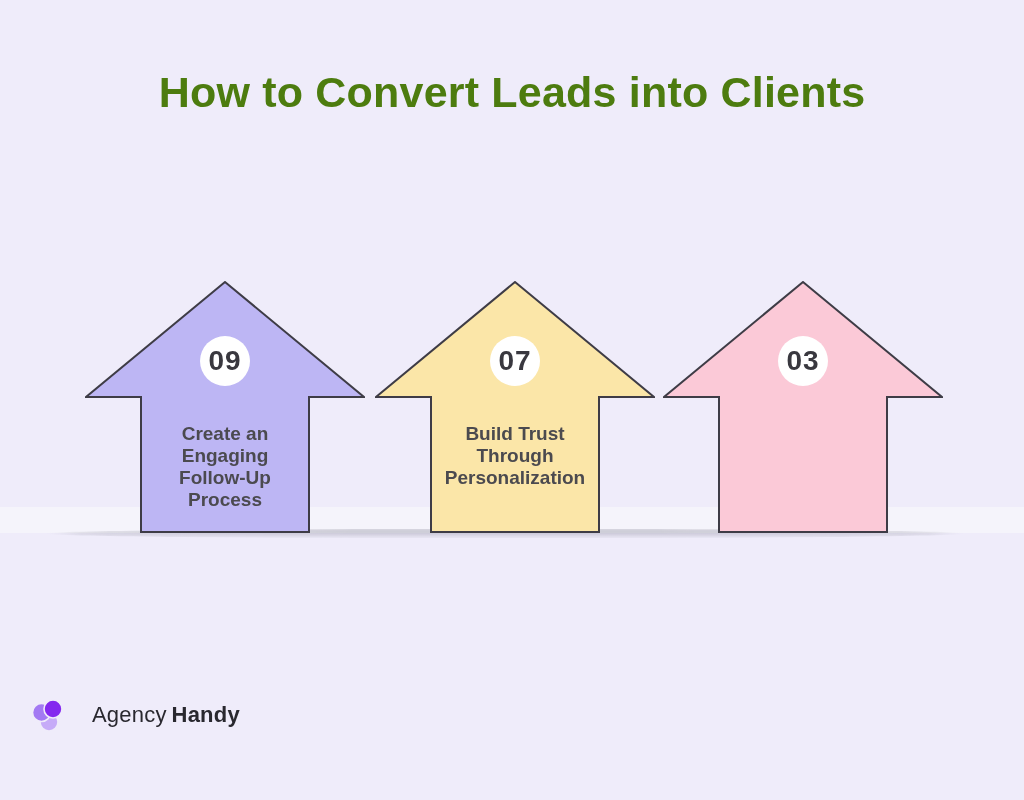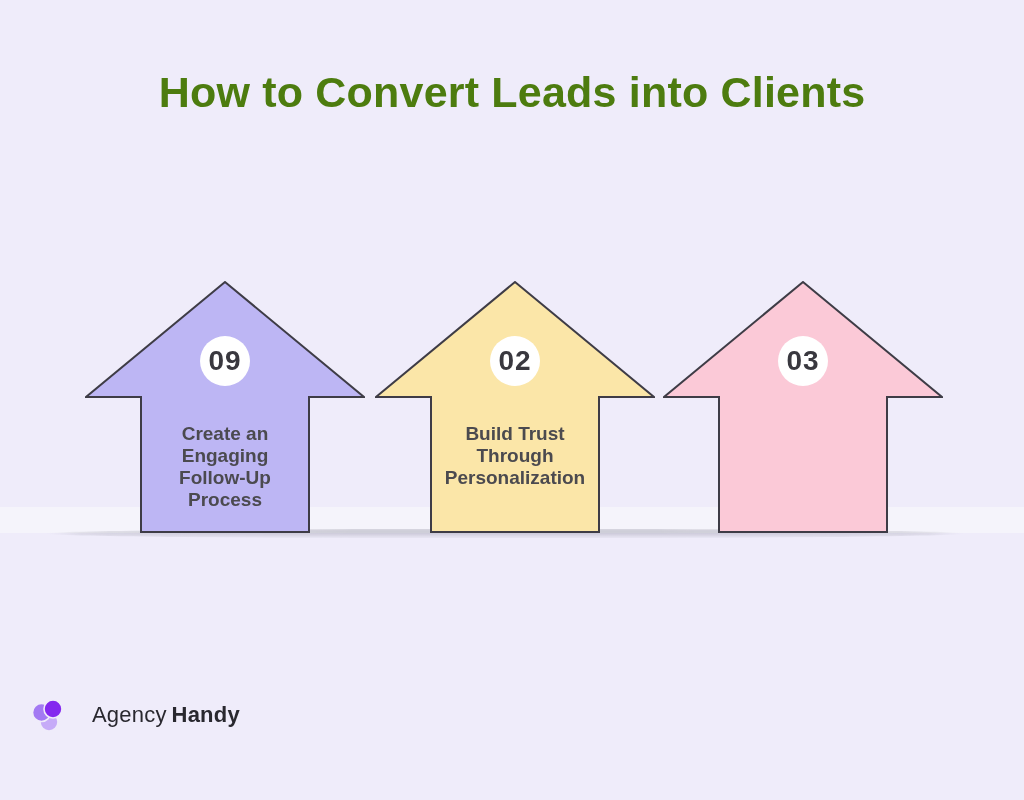--- a/index.html
+++ b/index.html
@@ -79,21 +79,21 @@
     <div class="step-label">Create an
 Engaging
 Follow-Up
 Process</div>
   </div>
 
   <div class="step step-2">
     <svg class="arrow-svg" width="280" height="252" viewBox="0 0 280 252">
       <polygon points="140,1 279,116 224,116 224,251 56,251 56,116 1,116" style="fill: rgb(251, 230, 168); stroke: rgb(62, 60, 70);"></polygon>
     </svg>
-    <div class="badge">02</div>
+    <div class="badge">07</div>
     <div class="step-label">Build Trust
 Through
 Personalization</div>
   </div>
 
   <div class="step step-3">
     <svg class="arrow-svg" width="280" height="252" viewBox="0 0 280 252">
       <polygon points="140,1 279,116 224,116 224,251 56,251 56,116 1,116" style="fill: rgb(251, 201, 215); stroke: rgb(62, 60, 70);"></polygon>
     </svg>
     <div class="badge">03</div>

